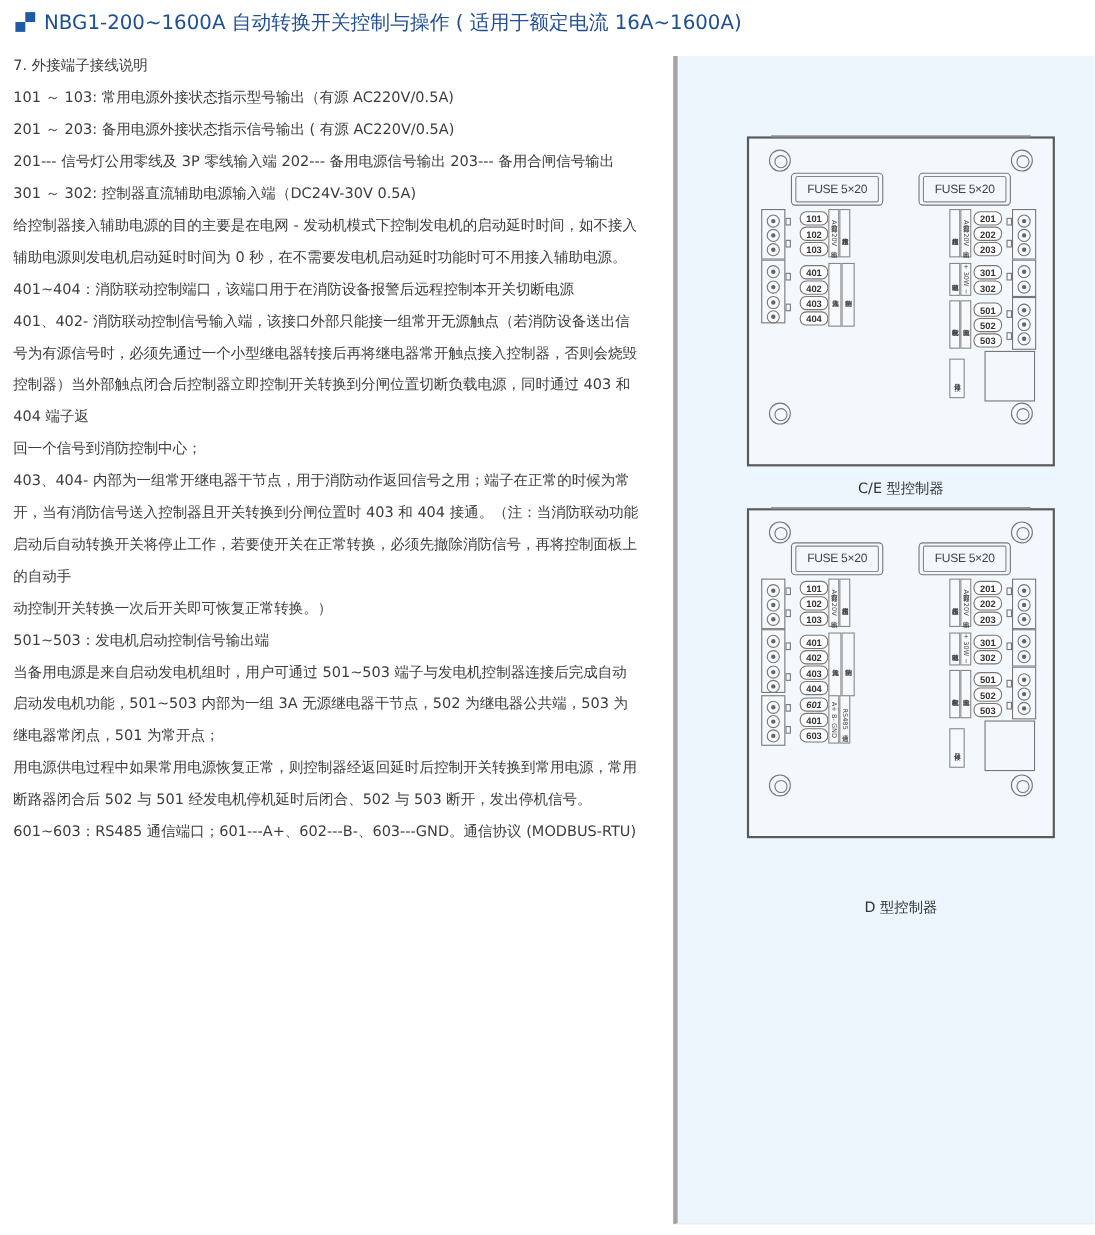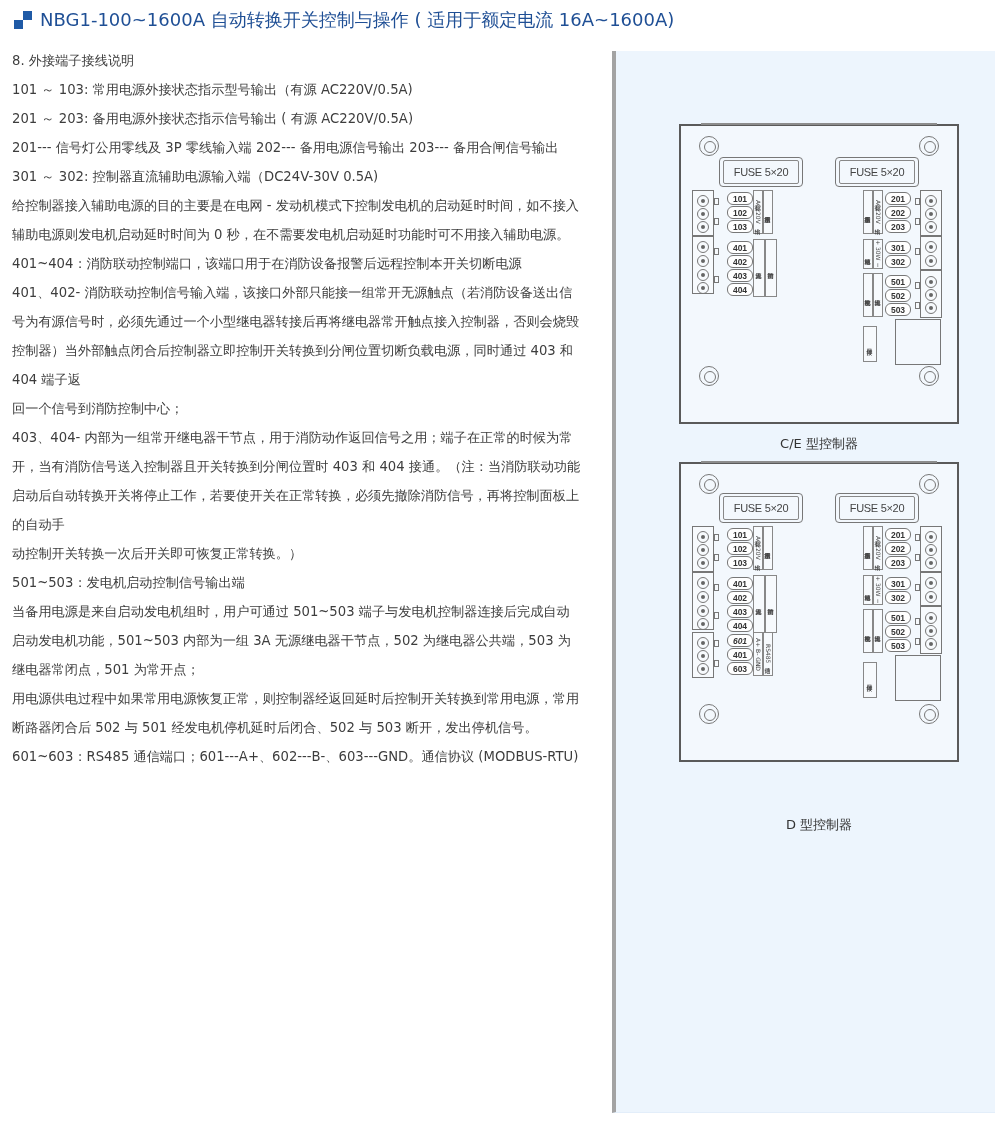--- a/index.html
+++ b/index.html
@@ -33,25 +33,25 @@
   .caption { position: absolute; font-size: 13px; color: #333; text-align: center; }
 </style>
 </head>
 <body>
 
 <div class="title-bar">
   <div class="title-icon">
     <div class="sq1"></div>
       <div class="sq2"></div>
   </div>
-  <div class="title-text">NBG1-100~1600A 自动转换开关控制与操作 ( 适用于额定电流 16A~1600A)</div>
+  <div class="title-text">NBG1-200~1600A 自动转换开关控制与操作 ( 适用于额定电流 16A~1600A)</div>
 </div>
 
 <div class="text-col">
-  <p class="para">8. 外接端子接线说明</p>
+  <p class="para">7. 外接端子接线说明</p>
   <p class="para">101 ～ 103: 常用电源外接状态指示型号输出（有源 AC220V/0.5A)</p>
   <p class="para">201 ～ 203: 备用电源外接状态指示信号输出 ( 有源 AC220V/0.5A)</p>
   <p class="para">201--- 信号灯公用零线及 3P 零线输入端 202--- 备用电源信号输出 203--- 备用合闸信号输出</p>
   <p class="para">301 ～ 302: 控制器直流辅助电源输入端（DC24V-30V 0.5A)</p>
   <p class="para">给控制器接入辅助电源的目的主要是在电网 - 发动机模式下控制发电机的启动延时时间，如不接入辅助电源则发电机启动延时时间为 0 秒，在不需要发电机启动延时功能时可不用接入辅助电源。</p>
   <p class="para">401~404：消防联动控制端口，该端口用于在消防设备报警后远程控制本开关切断电源</p>
   <p class="para">401、402- 消防联动控制信号输入端，该接口外部只能接一组常开无源触点（若消防设备送出信号为有源信号时，必须先通过一个小型继电器转接后再将继电器常开触点接入控制器，否则会烧毁控制器）当外部触点闭合后控制器立即控制开关转换到分闸位置切断负载电源，同时通过 403 和 404 端子返</p>
   <p class="para">回一个信号到消防控制中心；</p>
   <p class="para">403、404- 内部为一组常开继电器干节点，用于消防动作返回信号之用；端子在正常的时候为常开，当有消防信号送入控制器且开关转换到分闸位置时 403 和 404 接通。（注：当消防联动功能启动后自动转换开关将停止工作，若要使开关在正常转换，必须先撤除消防信号，再将控制面板上的自动手</p>
   <p class="para">动控制开关转换一次后开关即可恢复正常转换。）</p>

